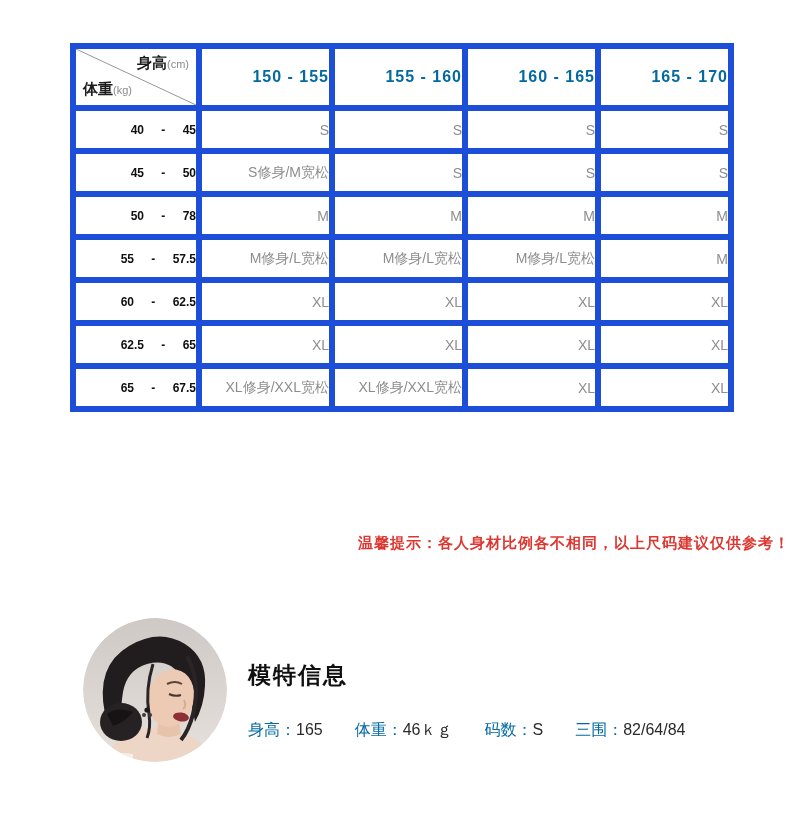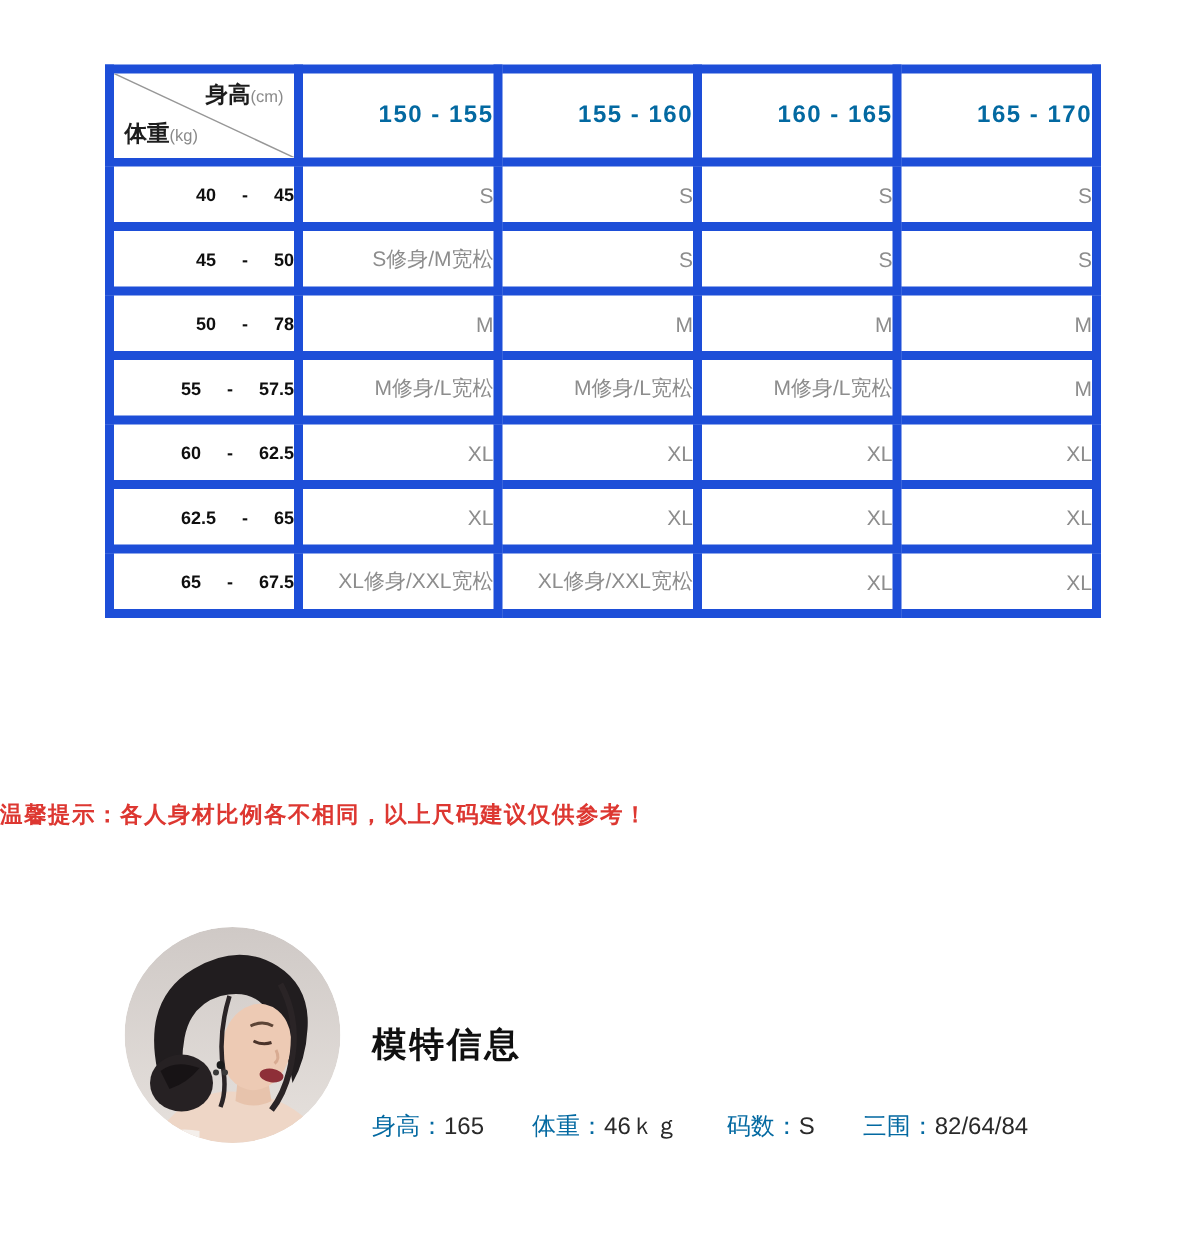--- a/index.html
+++ b/index.html
@@ -68,32 +68,32 @@
     font-size: 11px;
     font-weight: 400;
     color: #8a8a8a;
   }
 
   
   .notice {
     position: absolute;
     left: 0; top: 534px;
     width: 790px;
-    text-align: left;
+    text-align: right;
     font-size: 15px;
     font-weight: 700;
     letter-spacing: 1px;
   }
 
   
   .model-section {
     position: absolute;
     left: 83px; top: 618px;
     display: flex;
-    align-items: flex-end;
+    align-items: center;
   }
   .avatar {
     width: 144px; height: 144px;
     border-radius: 50%;
     overflow: hidden;
     flex: 0 0 auto;
   }
   .model-text { margin-left: 21px; padding-top: 20px; }
   .model-title {
     font-size: 23px;

